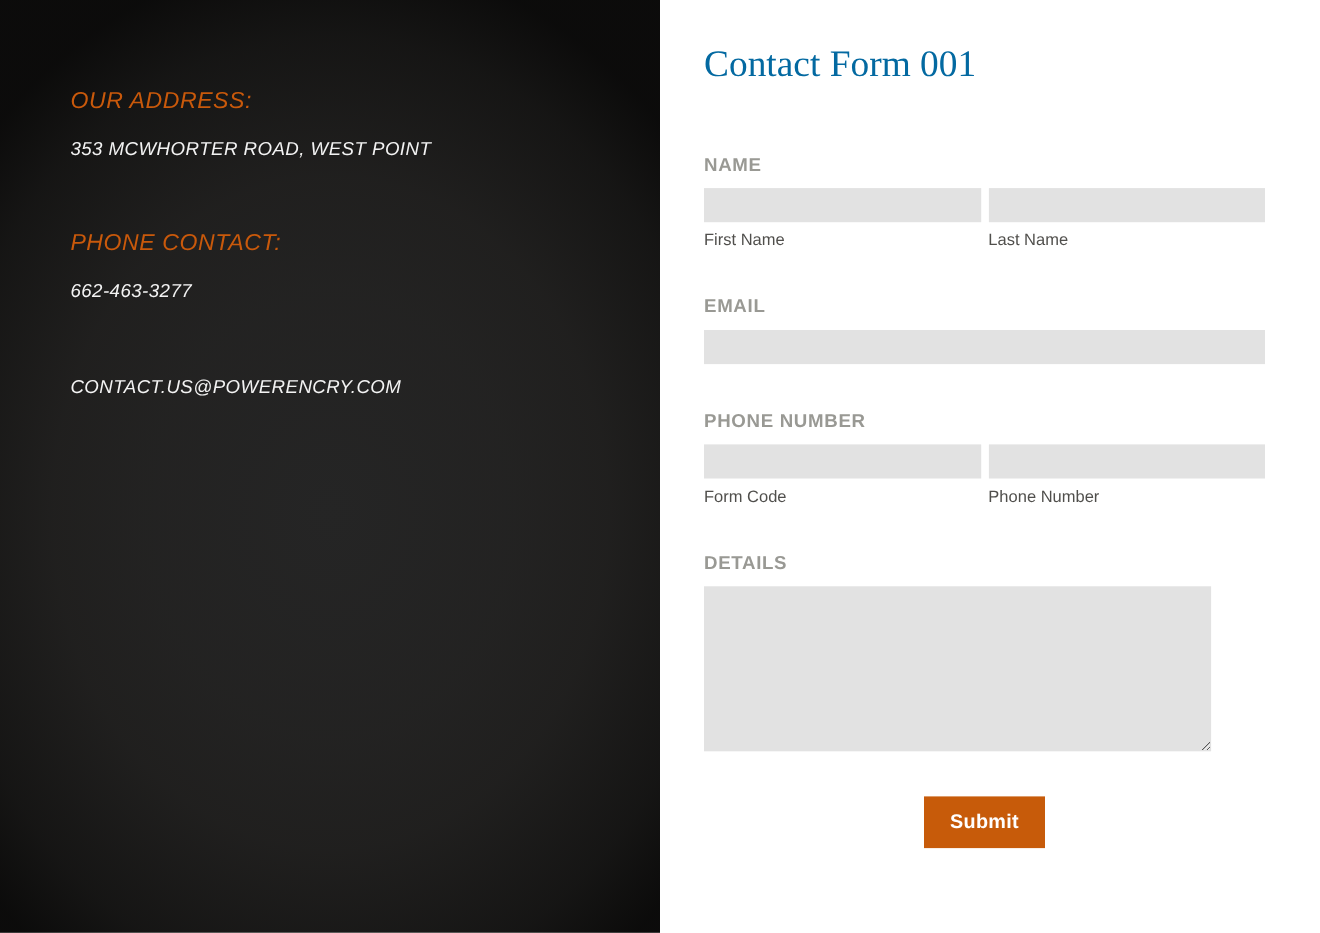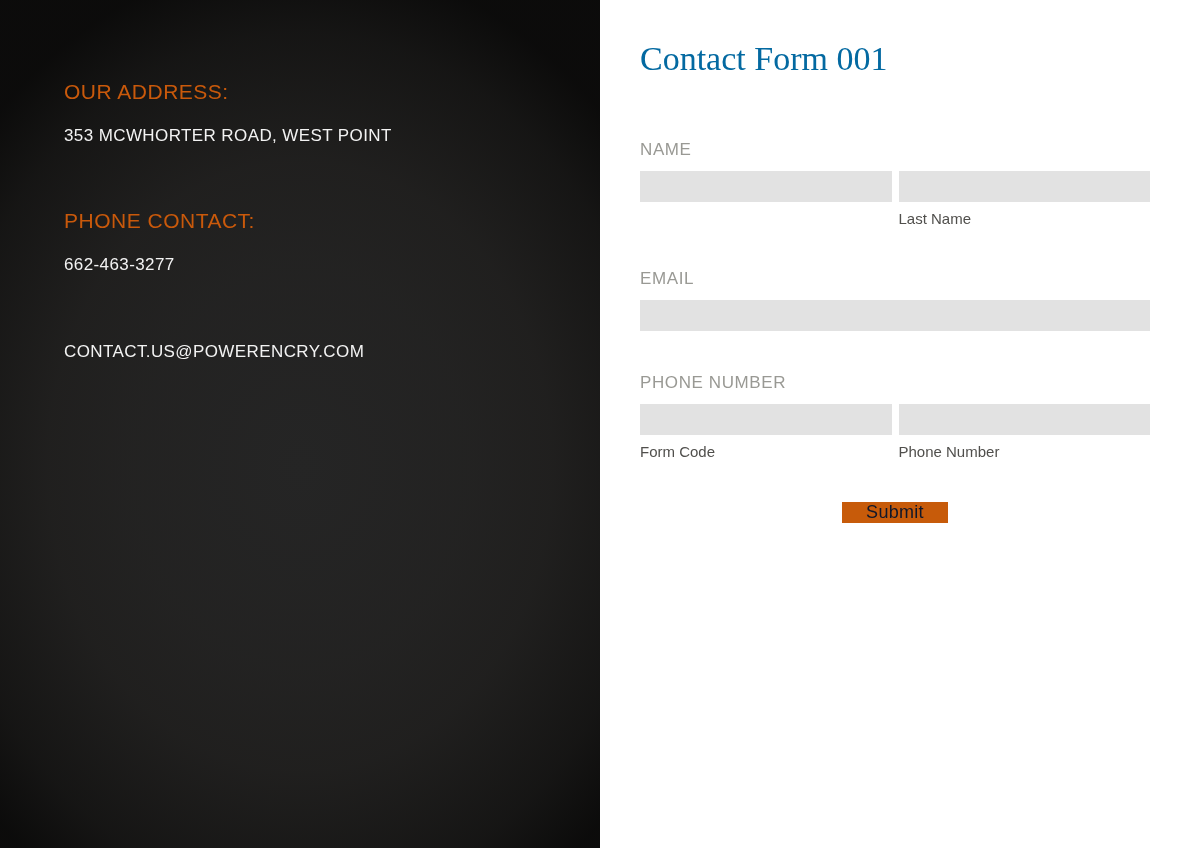--- a/index.html
+++ b/index.html
@@ -9,20 +9,21 @@
   
   .left {
     width: 600px;
     height: 848px;
     position: relative;
     background:
       linear-gradient(rgba(10,10,10,0.88), rgba(10,10,10,0.88)),
       radial-gradient(ellipse 70% 60% at 50% 55%, #e8e8e8 0%, #d6d2ce 40%, #bfb9b2 60%, #6a6660 85%, #181511 100%);
     color: #f1f1f1;
     padding: 80px 62px 40px 64px;
+    font-style: italic;
   }
   .section { margin-bottom: 60px; }
   .section-title {
     color: #c9590b;
     font-size: 21px;
     letter-spacing: 0.5px;
     font-weight: 400;
     margin-bottom: 18px;
   }
   .section-text {
@@ -47,21 +48,21 @@
     color: #0369a1;
     font-weight: 400;
     margin-bottom: 62px;
   }
   .field-block { margin-bottom: 42px; }
   .field-block.last { margin-bottom: 36px; }
   .field-label {
     font-size: 17px;
     color: #999994;
     letter-spacing: 0.6px;
-    font-weight: 400;
+    font-weight: 700;
     margin-bottom: 11px;
   }
   .row { display: flex; gap: 7px; }
   .col { flex: 1 1 0; display: flex; flex-direction: column; }
   .input {
     width: 100%;
     height: 31px;
     background: #e2e2e2;
     border: none;
     outline: none;
@@ -83,25 +84,25 @@
     resize: both;
     font-size: 15px;
     padding: 8px;
     color: #333;
     font-family: inherit;
   }
   .submit-wrap { text-align: center; margin-top: 10px; }
   .submit-btn {
     display: inline-block;
     background: #c75b0a;
-    color: #0f172a;
+    color: #ffffff;
     font-size: 18px;
-    font-weight: 400;
+    font-weight: 700;
     border: none;
-    padding: 0 24px;
+    padding: 13px 24px;
     cursor: pointer;
     letter-spacing: 0.3px;
   }
 </style>
 </head>
 <body>
 
 <div class="container">
 
   <div class="left">
@@ -119,20 +120,21 @@
   </div>
 
   <div class="right">
     <h1 class="form-title">Contact Form 001</h1>
 
     <div class="field-block">
       <div class="field-label">NAME</div>
       <div class="row">
         <div class="col">
           <input class="input" type="text" style="">
+          <div class="sublabel">First Name</div>
         </div>
         <div class="col">
           <input class="input" type="text" style="">
           <div class="sublabel">Last Name</div>
         </div>
       </div>
     </div>
 
     <div class="field-block">
       <div class="field-label">EMAIL</div>
@@ -148,19 +150,23 @@
           <input class="input" type="text" style="">
           <div class="sublabel">Form Code</div>
         </div>
         <div class="col">
           <input class="input" type="text" style="">
           <div class="sublabel">Phone Number</div>
         </div>
       </div>
     </div>
 
+    <div class="field-block last">
+      <div class="field-label">DETAILS</div>
+      <textarea class="textarea" style=""></textarea>
+    </div>
 
     <div class="submit-wrap">
       <button class="submit-btn">Submit</button>
     </div>
   </div>
 
 </div>
 
 </body></html>

